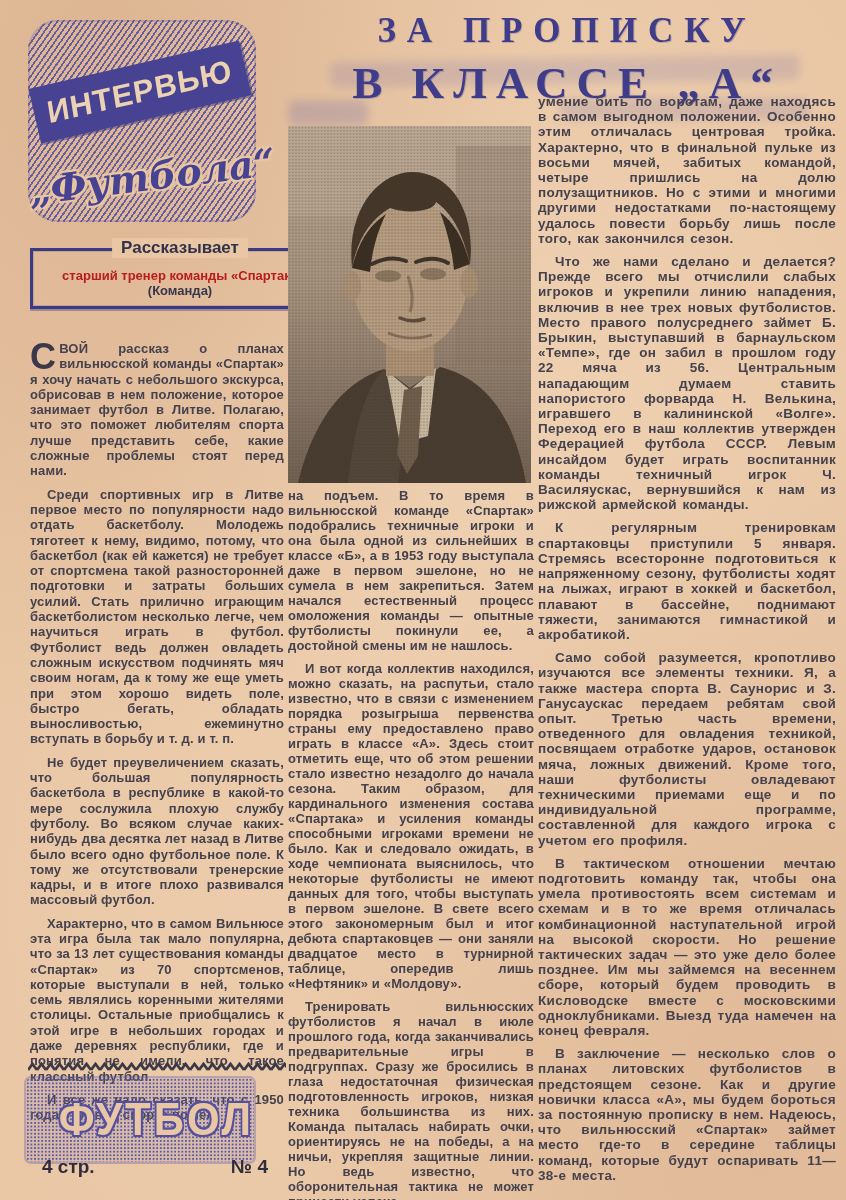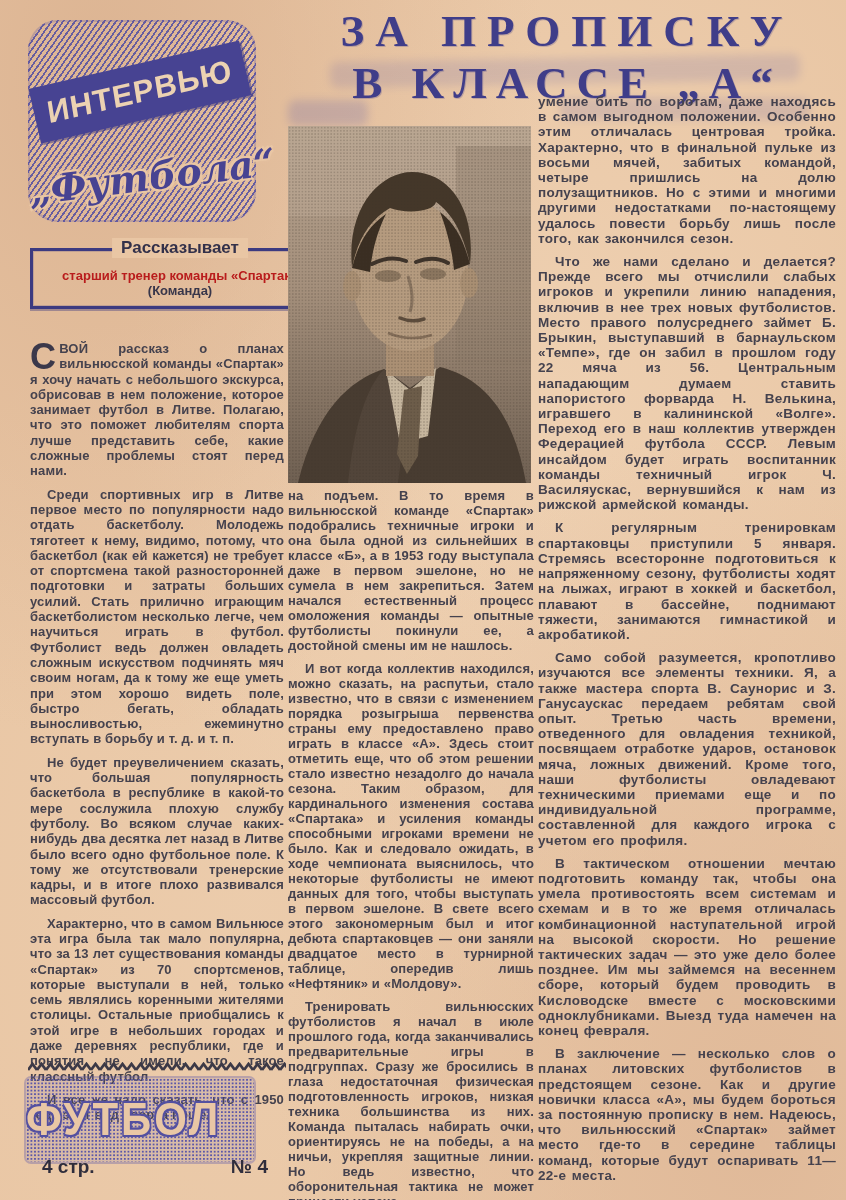--- a/index.html
+++ b/index.html
@@ -10,21 +10,21 @@
       radial-gradient(ellipse at 12% 6%, rgba(210,166,133,.55), transparent 42%),
       radial-gradient(ellipse at 90% 95%, rgba(215,173,142,.5), transparent 45%),
       radial-gradient(ellipse at 65% 35%, rgba(246,224,198,.4), transparent 55%),
       radial-gradient(ellipse at 30% 75%, rgba(240,214,185,.35), transparent 50%);
     font-family:"Liberation Sans", sans-serif;
     color:#45424e;
   }
   
   .headline{position:absolute;left:288px;top:6px;width:558px;text-align:center;
     font-family:"Liberation Serif", serif;font-weight:bold;color:#3f3d89;}
-  .headline .l1{font-size:45px;letter-spacing:11px;line-height:50px;text-shadow:1px 1px 0 rgba(63,61,137,.25);}
+  .headline .l1{font-size:35px;letter-spacing:11px;line-height:50px;text-shadow:1px 1px 0 rgba(63,61,137,.25);}
   .headline .l2{font-size:45px;letter-spacing:9px;line-height:50px;margin-top:2px;text-shadow:1px 1px 0 rgba(63,61,137,.25);}
   
   .smudge{position:absolute;filter:blur(4px);opacity:.16;background:#5b58a6;border-radius:8px;pointer-events:none;}
   .sm1{left:330px;top:58px;width:470px;height:26px;transform:rotate(-1deg);}
   .sm2{left:560px;top:98px;width:250px;height:22px;}
   .sm3{left:288px;top:100px;width:80px;height:26px;opacity:.22;}
   
   .int-logo{position:absolute;left:28px;top:20px;width:228px;height:202px;border-radius:30px;
     background:repeating-linear-gradient(125deg, rgba(82,78,162,.85) 0 1.7px, rgba(233,198,165,0) 1.7px 4.8px);
     box-shadow:0 0 0 2px rgba(82,78,162,.25) inset;}
@@ -56,21 +56,21 @@
   .col-mid{left:288px;top:488px;width:246px;height:712px;font-size:13px;line-height:15px;font-weight:bold;letter-spacing:.15px;}
   .col-right{left:538px;top:94px;width:298px;height:1092px;font-size:13.5px;line-height:15.2px;font-weight:bold;letter-spacing:.3px;word-spacing:1.5px;}
   .dropcap{float:left;font-size:36px;line-height:28px;font-weight:bold;padding:2px 3px 0 0;color:#3b384a;}
   
   .zigzag{position:absolute;left:28px;top:1058px;width:258px;height:10px;}
   
   .fut-logo{position:absolute;left:26px;top:1078px;width:228px;height:84px;border-radius:5px;
     background-color:rgba(91,87,168,.12);
     background-image:radial-gradient(#5b57a8 1.05px, rgba(0,0,0,0) 1.3px);
     background-size:3.6px 3.6px;
-    display:flex;align-items:center;justify-content:flex-start;
+    display:flex;align-items:center;justify-content:flex-end;
     box-shadow:0 0 0 2px rgba(91,87,168,.35);}
   .fut-logo span{font-weight:bold;font-size:42px;letter-spacing:3px;color:#e9c7a5;transform:scaleY(1.08);
     text-shadow:-1.6px -1.6px 0 #5450a0,1.6px -1.6px 0 #5450a0,-1.6px 1.6px 0 #5450a0,1.6px 1.6px 0 #5450a0,0 0 3px #5450a0;}
   
   .footer{position:absolute;left:30px;top:1156px;width:226px;display:flex;justify-content:space-between;
     font-weight:bold;font-size:19px;color:#2f2d3c;margin-left:12px;}
 </style>
 </head>
 <body>
 
@@ -154,21 +154,21 @@
   <p>Тренировать вильнюсских футболистов я начал в июле прошлого года, когда заканчивались предварительные игры в подгруппах. Сразу же бросились в глаза недостаточная физическая подготовленность игроков, низкая техника большинства из них. Команда пыталась набирать очки, ориентируясь не на победы, а на ничьи, укрепляя защитные линии. Но ведь известно, что оборонительная тактика не может принести успеха.</p>
 
 </div>
 
 <div class="col col-right">
   <p class="noindent">умение бить по воротам, даже находясь в самом выгодном положении. Особенно этим отличалась центровая тройка. Характерно, что в финальной пульке из восьми мячей, забитых командой, четыре пришлись на долю полузащитников. Но с этими и многими другими недостатками по-настоящему удалось повести борьбу лишь после того, как закончился сезон.</p>
   <p>Что же нами сделано и делается? Прежде всего мы отчислили слабых игроков и укрепили линию нападения, включив в нее трех новых футболистов. Место правого полусреднего займет Б. Брыкин, выступавший в барнаульском «Темпе», где он забил в прошлом году 22 мяча из 56. Центральным нападающим думаем ставить напористого форварда Н. Велькина, игравшего в калининской «Волге». Переход его в наш коллектив утвержден Федерацией футбола СССР. Левым инсайдом будет играть воспитанник команды техничный игрок Ч. Василяускас, вернувшийся к нам из рижской армейской команды.</p>
   <p>К регулярным тренировкам спартаковцы приступили 5 января. Стремясь всесторонне подготовиться к напряженному сезону, футболисты ходят на лыжах, играют в хоккей и баскетбол, плавают в бассейне, поднимают тяжести, занимаются гимнастикой и акробатикой.</p>
   <p>Само собой разумеется, кропотливо изучаются все элементы техники. Я, а также мастера спорта В. Саунорис и З. Ганусаускас передаем ребятам свой опыт. Третью часть времени, отведенного для овладения техникой, посвящаем отработке ударов, остановок мяча, ложных движений. Кроме того, наши футболисты овладевают техническими приемами еще и по индивидуальной программе, составленной для каждого игрока с учетом его профиля.</p>
   <p>В тактическом отношении мечтаю подготовить команду так, чтобы она умела противостоять всем системам и схемам и в то же время отличалась комбинационной наступательной игрой на высокой скорости. Но решение тактических задач — это уже дело более позднее. Им мы займемся на весеннем сборе, который будем проводить в Кисловодске вместе с московскими одноклубниками. Выезд туда намечен на конец февраля.</p>
-  <p>В заключение — несколько слов о планах литовских футболистов в предстоящем сезоне. Как и другие новички класса «А», мы будем бороться за постоянную прописку в нем. Надеюсь, что вильнюсский «Спартак» займет место где-то в середине таблицы команд, которые будут оспаривать 11—22-е места.</p>
+  <p>В заключение — несколько слов о планах литовских футболистов в предстоящем сезоне. Как и другие новички класса «А», мы будем бороться за постоянную прописку в нем. Надеюсь, что вильнюсский «Спартак» займет место где-то в середине таблицы команд, которые будут оспаривать 11—38-е места.</p>
 </div>
 
 <div class="zigzag">
   <svg width="258" height="10" xmlns="http://www.w3.org/2000/svg">
     <defs>
       <pattern id="zz" width="9" height="10" patternUnits="userSpaceOnUse">
         <path d="M0 8 L4.5 2 L9 8" stroke="#3c3946" stroke-width="2.8" fill="none"></path>
       </pattern>
     </defs>
     <rect width="258" height="10" fill="url(#zz)"></rect>

